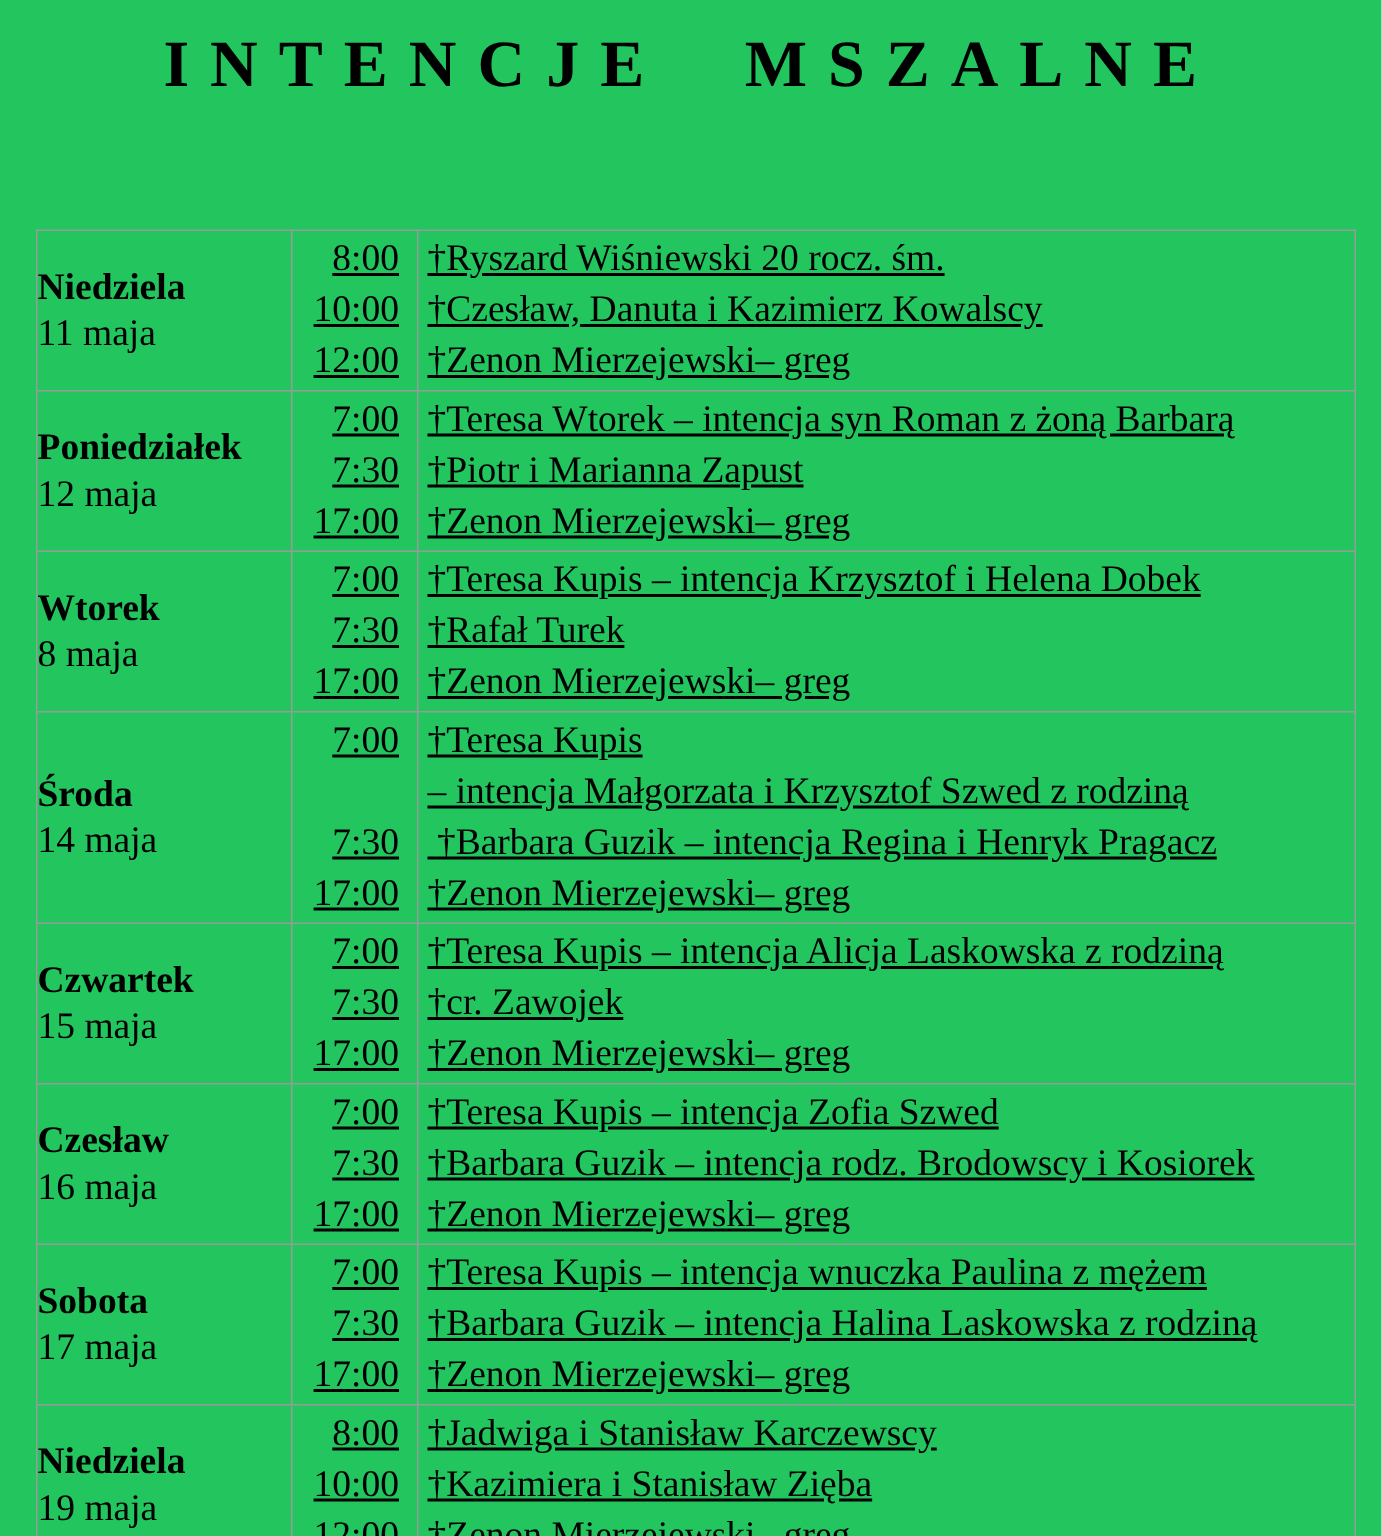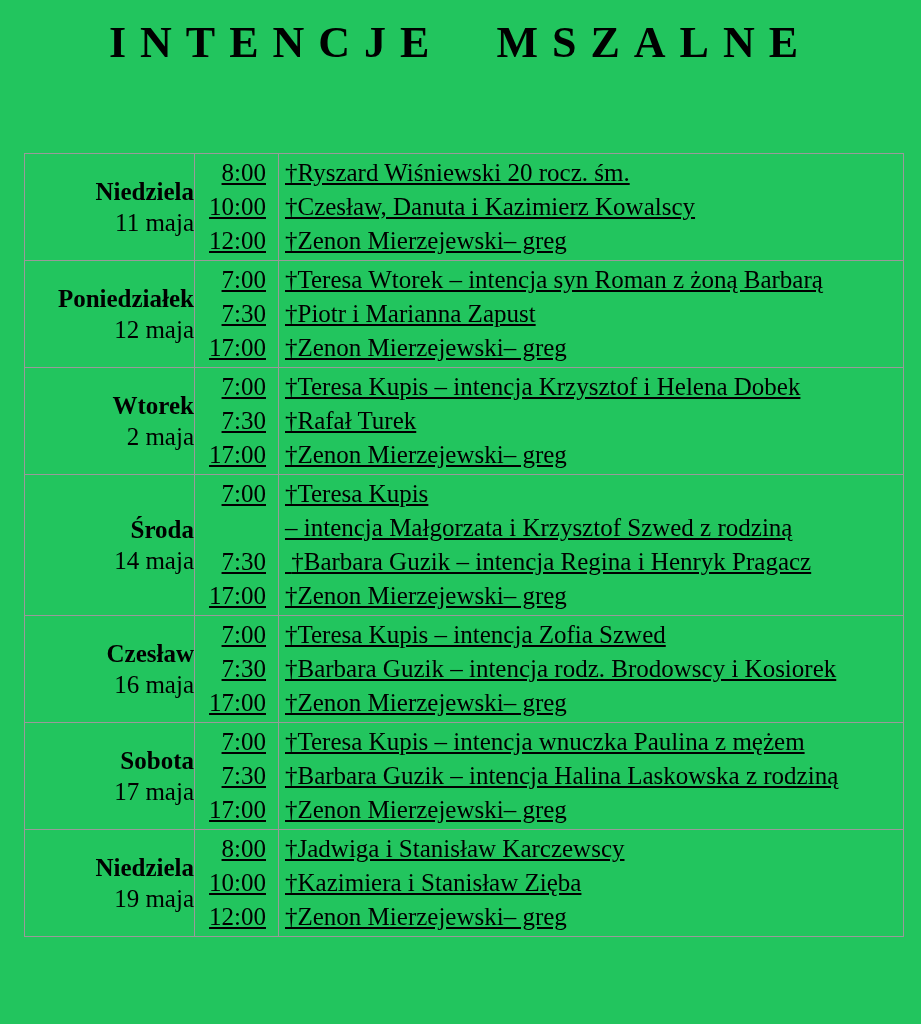--- a/index.html
+++ b/index.html
@@ -34,21 +34,21 @@
     margin: 85px 0 0 24px;
   }
   table.schedule td {
     border: 1px solid #9a9a9a;
     padding: 2px 0;
     vertical-align: middle;
   }
   col.c-day  { width: 170px; }
   col.c-time { width: 84px; }
   col.c-text { width: 625px; }
-  .day-cell { text-align: right; }
+  .day-cell { text-align: left; }
   .day-name {
     font-weight: bold;
     font-size: 25px;
     line-height: 31px;
   }
   .day-date {
     font-size: 25px;
     line-height: 31px;
   }
   .line {
@@ -106,21 +106,21 @@
         <td class="text-cell">
           <div class="line">†Teresa Wtorek – intencja syn Roman z żoną Barbarą</div>
           <div class="line">†Piotr i Marianna Zapust</div>
           <div class="line">†Zenon Mierzejewski– greg</div>
         </td>
       </tr>
 
       <tr>
         <td class="day-cell">
           <div class="day-name">Wtorek</div>
-          <div class="day-date">2 maja</div>
+          <div class="day-date">8 maja</div>
         </td>
         <td class="times-cell">
           <div class="line">7:00</div>
           <div class="line">7:30</div>
           <div class="line">17:00</div>
         </td>
         <td class="text-cell">
           <div class="line">†Teresa Kupis – intencja Krzysztof i Helena Dobek</div>
           <div class="line">†Rafał Turek</div>
           <div class="line">†Zenon Mierzejewski– greg</div>
@@ -139,20 +139,36 @@
           <div class="line">17:00</div>
         </td>
         <td class="text-cell">
           <div class="line">†Teresa Kupis</div>
           <div class="line">– intencja Małgorzata i Krzysztof Szwed z rodziną</div>
           <div class="line"> †Barbara Guzik – intencja Regina i Henryk Pragacz</div>
           <div class="line">†Zenon Mierzejewski– greg</div>
         </td>
       </tr>
 
+      <tr>
+        <td class="day-cell">
+          <div class="day-name">Czwartek</div>
+          <div class="day-date">15 maja</div>
+        </td>
+        <td class="times-cell">
+          <div class="line">7:00</div>
+          <div class="line">7:30</div>
+          <div class="line">17:00</div>
+        </td>
+        <td class="text-cell">
+          <div class="line">†Teresa Kupis – intencja Alicja Laskowska z rodziną</div>
+          <div class="line">†cr. Zawojek</div>
+          <div class="line">†Zenon Mierzejewski– greg</div>
+        </td>
+      </tr>
 
       <tr>
         <td class="day-cell">
           <div class="day-name">Czesław</div>
           <div class="day-date">16 maja</div>
         </td>
         <td class="times-cell">
           <div class="line">7:00</div>
           <div class="line">7:30</div>
           <div class="line">17:00</div>

